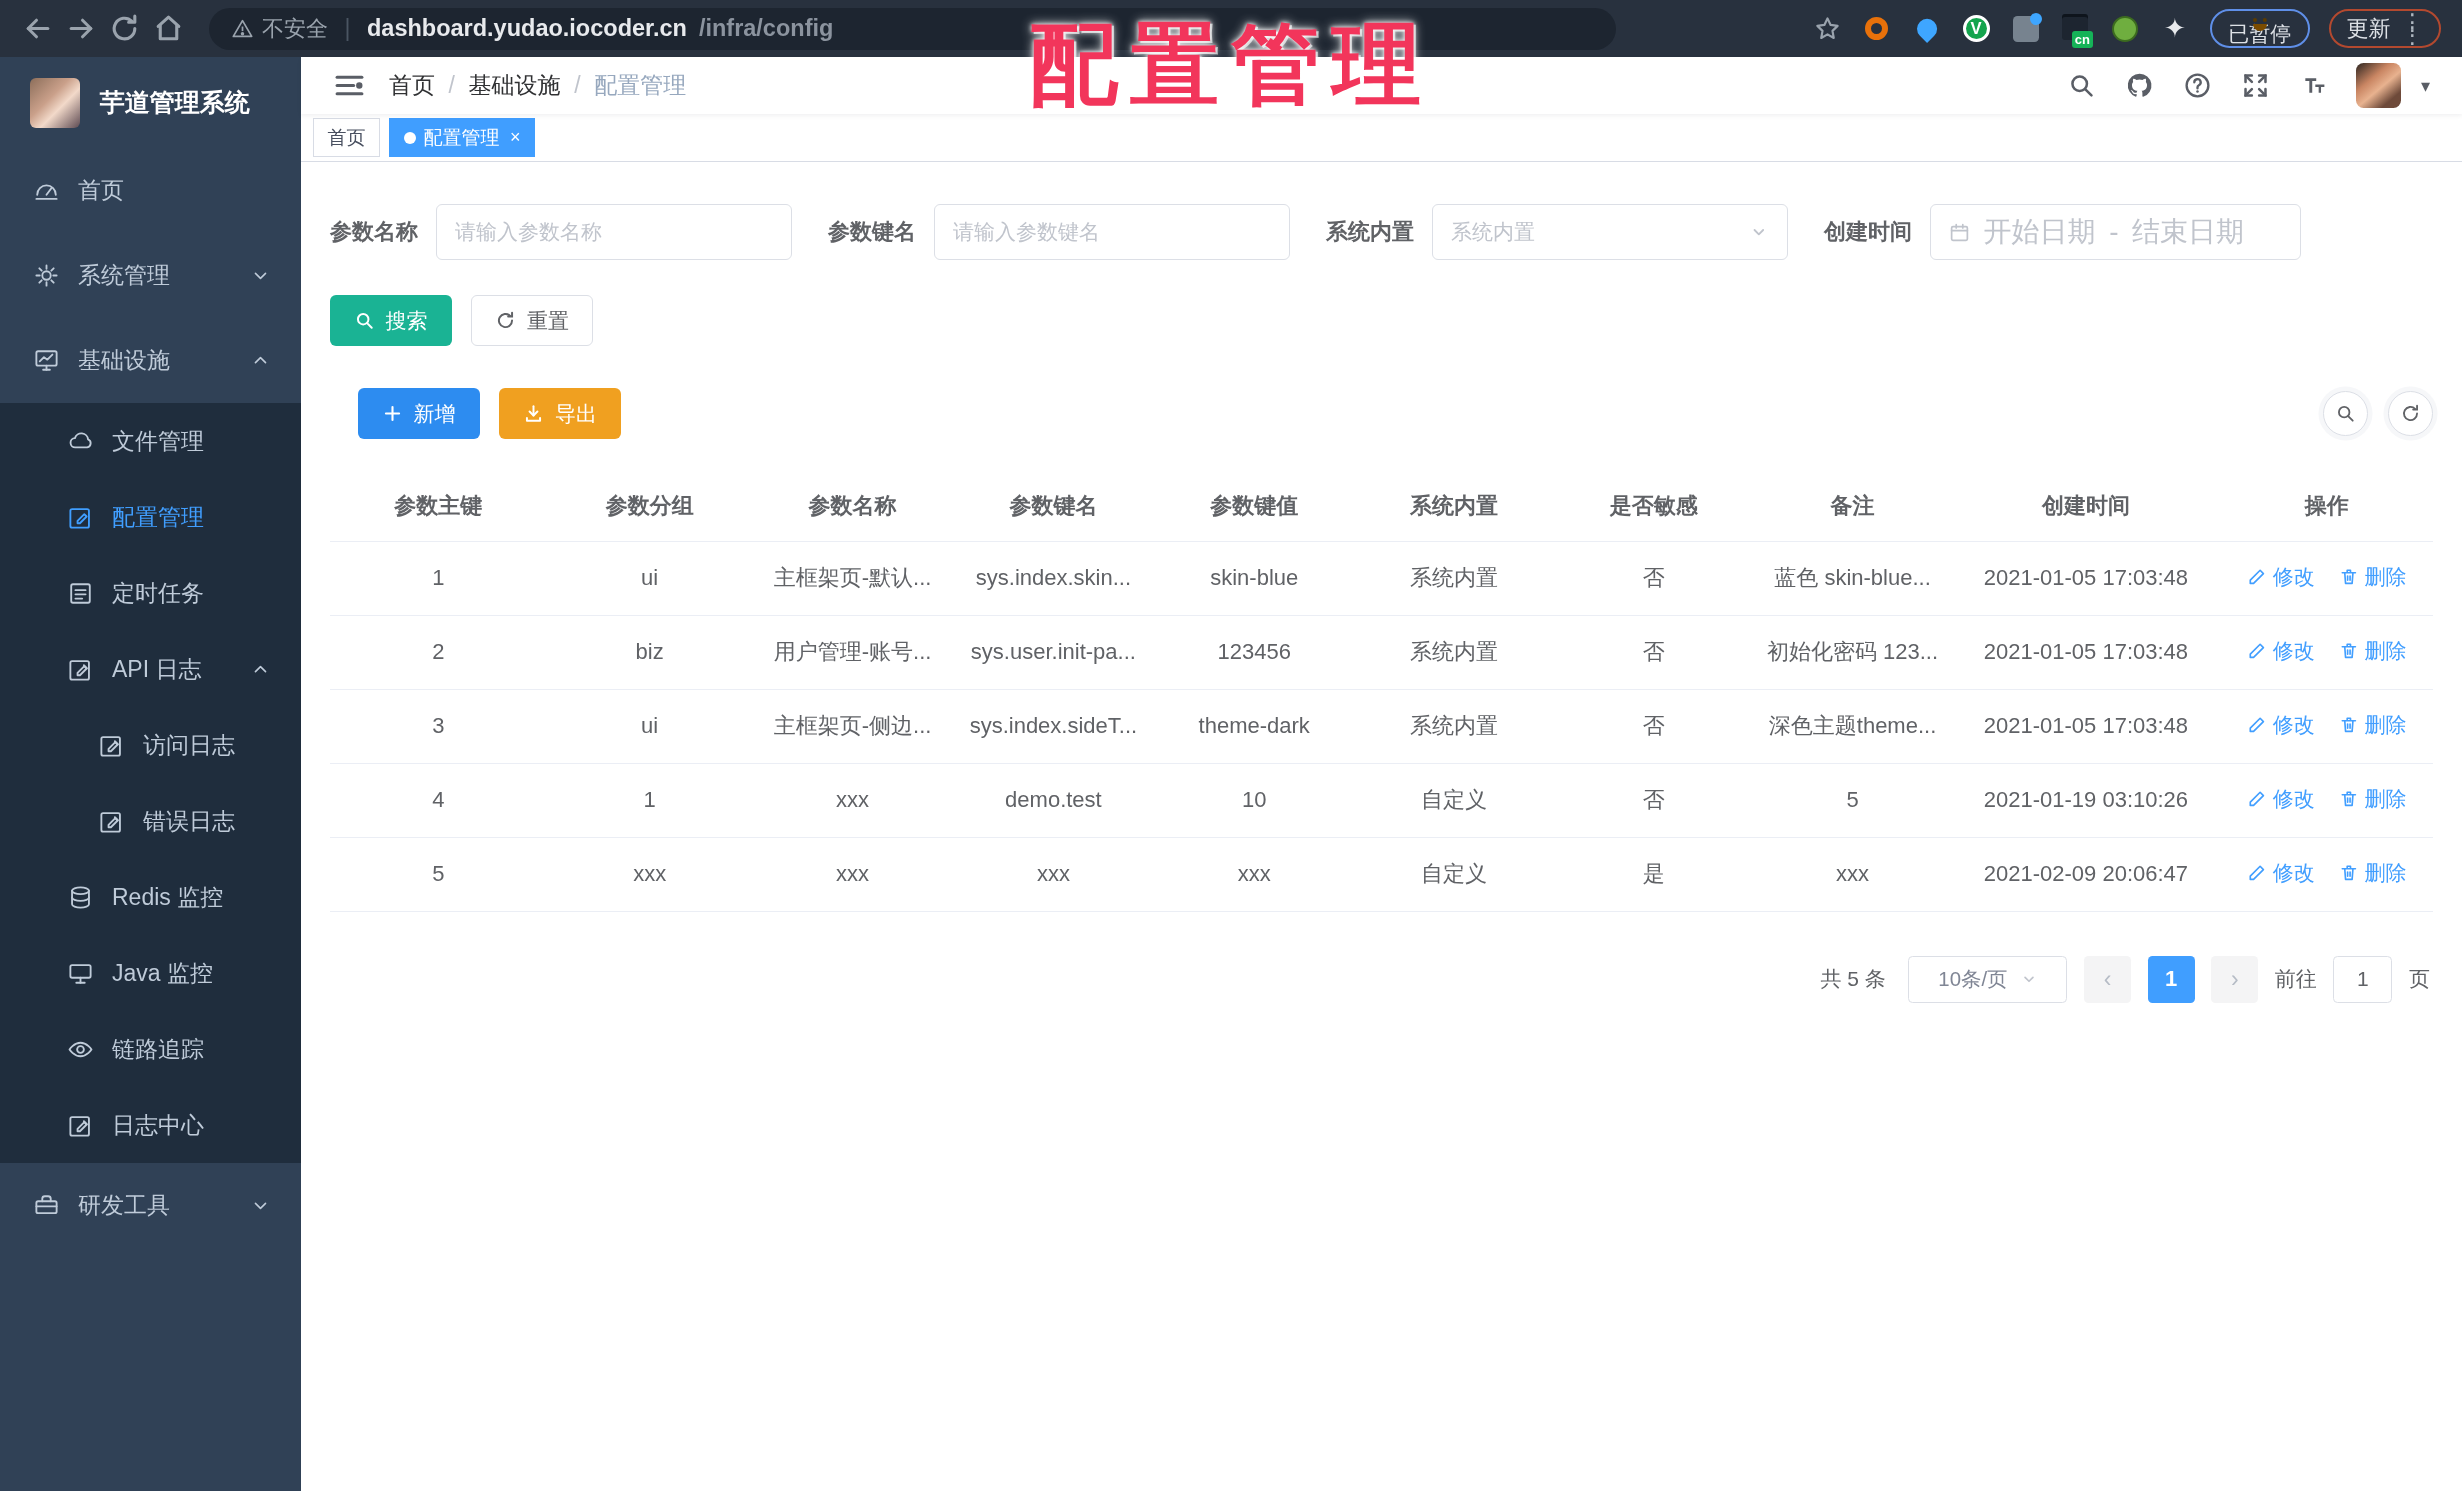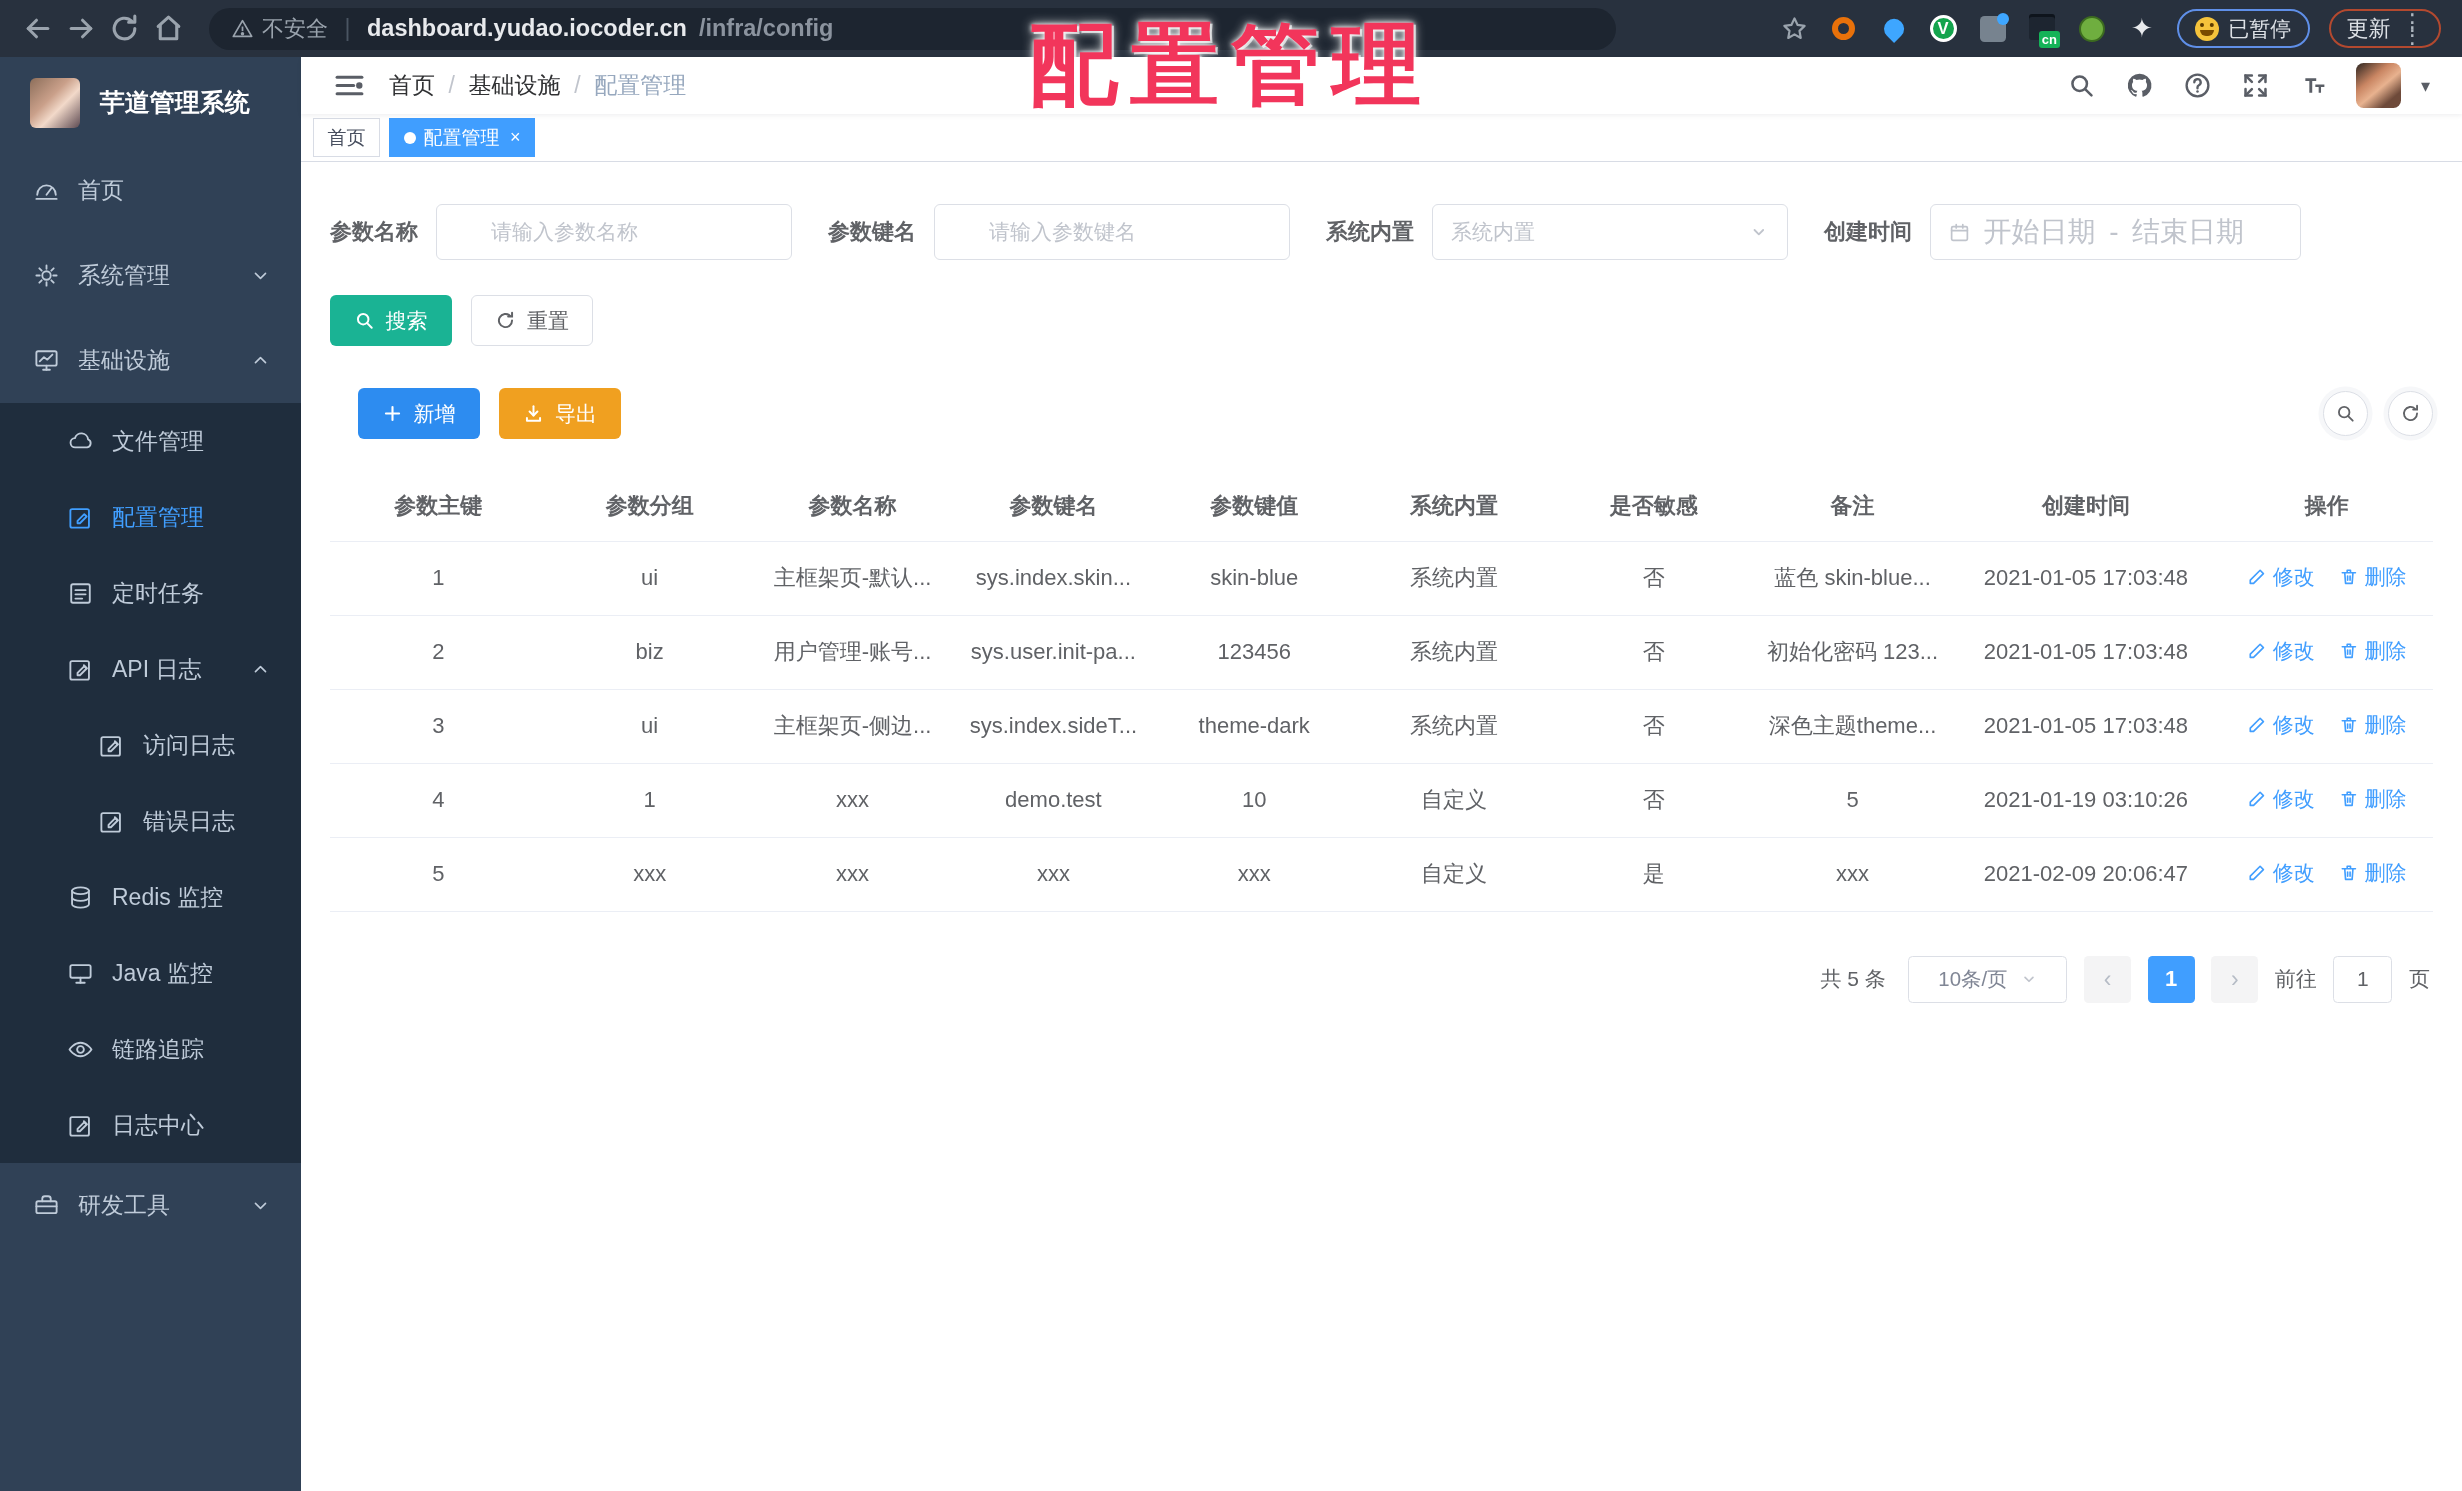--- a/index.html
+++ b/index.html
@@ -27,21 +27,21 @@
   .pin { width:19.7px; height:19.7px; background:#3ea6ff; border-radius:50% 50% 50% 0; transform:rotate(-45deg); }
   .vcirc { width:27px; height:27px; background:#14a44d; border:3px solid #fff; border-radius:50%; color:#fff; font-size:16.6px; font-weight:bold; display:flex; align-items:center; justify-content:center; }
   .greybox { width:26px; height:26px; background:#77838f; border-radius:4.5px; position:relative; }
   .greybox::after { content:""; position:absolute; right:-3px; top:-3px; width:12px; height:12px; background:#3ea6ff; border-radius:50%; }
   .cnbox { width:26px; height:23px; background:#1d2530; border-radius:3px; position:relative; box-shadow:0 -3px 0 #0e141c; }
   .cnbox::after { content:"cn"; position:absolute; right:-4.5px; bottom:-7.6px; background:#15b358; color:#fff; font-size:13px; font-weight:bold; border-radius:3px; padding:0.8px 3px; }
   .monkey { width:26px; height:26px; background:#6fae3f; border-radius:50%; border:2.3px solid #3c6b1f; }
   .puzzle { color:#e8eaed; font-size:26px; }
   .paused-pill {
     height:39px; border:2.3px solid #5f8fe8; border-radius:19.7px; display:flex; align-items:center; gap:9px;
-    padding:0 16.6px; color:#dde1e6; font-size:21px;
+    padding:0 16.6px; color:#dde1e6; font-size:21px;flex-direction:column;
   }
   .emoji-face { width:24px; height:24px; border-radius:50%; background:#f5c33b; position:relative; }
   .emoji-face::before { content:""; position:absolute; left:5.3px; top:6.8px; width:3.8px; height:3.8px; border-radius:50%; background:#5b3b00; box-shadow:9.8px 0 0 #5b3b00; }
   .emoji-face::after { content:""; position:absolute; left:5.3px; top:13px; width:13.6px; height:6.8px; border-radius:0 0 13.6px 13.6px; background:#7a4b00; }
   .update-btn {
     height:39px; border:2.3px solid #b3492f; border-radius:19.7px; display:flex; align-items:center; gap:10.6px;
     padding:0 15px; color:#dde1e6; font-size:22px;
   }
   .vdots { color:#aeb6bf; font-size:23px; letter-spacing:0; line-height:0.55; text-align:center; }
 
@@ -85,21 +85,21 @@
   .tag.active { background:#409eff; border-color:#409eff; color:#fff; }
   .tag .dot { width:12px; height:12px; border-radius:50%; background:#fff; }
   .tag .x { font-size:18px; margin-left:3px; }
 
   
   .content { flex:1; padding:42px 29px 0 29px; background:#fff; }
   .filter-row { display:flex; align-items:center; gap:18px; }
   .f-label { font-size:22px; color:#606266; font-weight:bold; white-space:nowrap; margin-left:18px; }
   .f-label:first-child { margin-left:0; }
   .inp { height:56px; border:1.5px solid #dcdfe6; border-radius:6px; background:#fff; display:flex; align-items:center; padding:0 18px; }
-  .inp input { border:none; outline:none; font-size:21px; color:#606266; width:100%; font-family:inherit; background:transparent;margin-left:36px; }
+  .inp input { border:none; outline:none; font-size:21px; color:#606266; width:100%; font-family:inherit; background:transparent; }
   .inp input::placeholder { color:#c0c4cc; }
   .w-input { width:356px; }
   .sel { width:356px; justify-content:space-between; color:#c0c4cc; font-size:21px; }
   .sel .chevd { color:#c0c4cc; }
   .daterange { width:371px; gap:13.6px; color:#c0c4cc; font-size:28px; }
   .daterange .cal { color:#c0c4cc; flex:none; }
   .daterange .dash { color:#c0c4cc; }
 
   .btn { height:51px; border-radius:6px; display:inline-flex; align-items:center; gap:10.6px; padding:0 23px;
          font-size:21px; cursor:pointer; border:1.5px solid transparent;text-align:right; }

